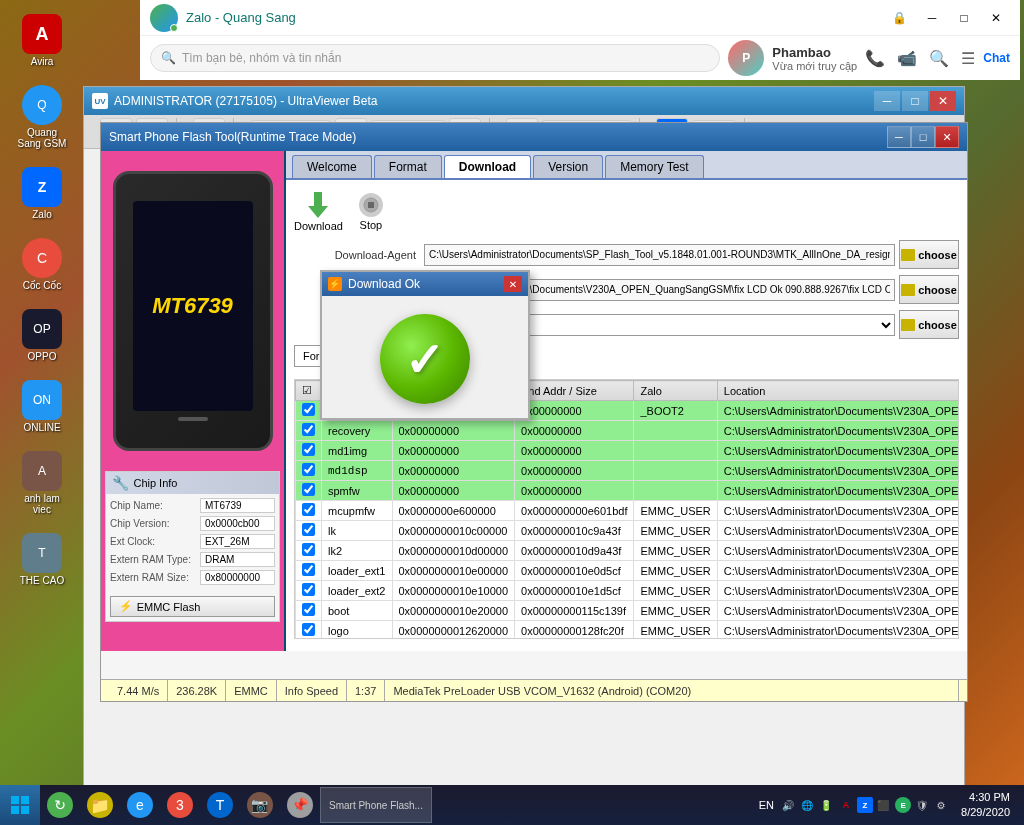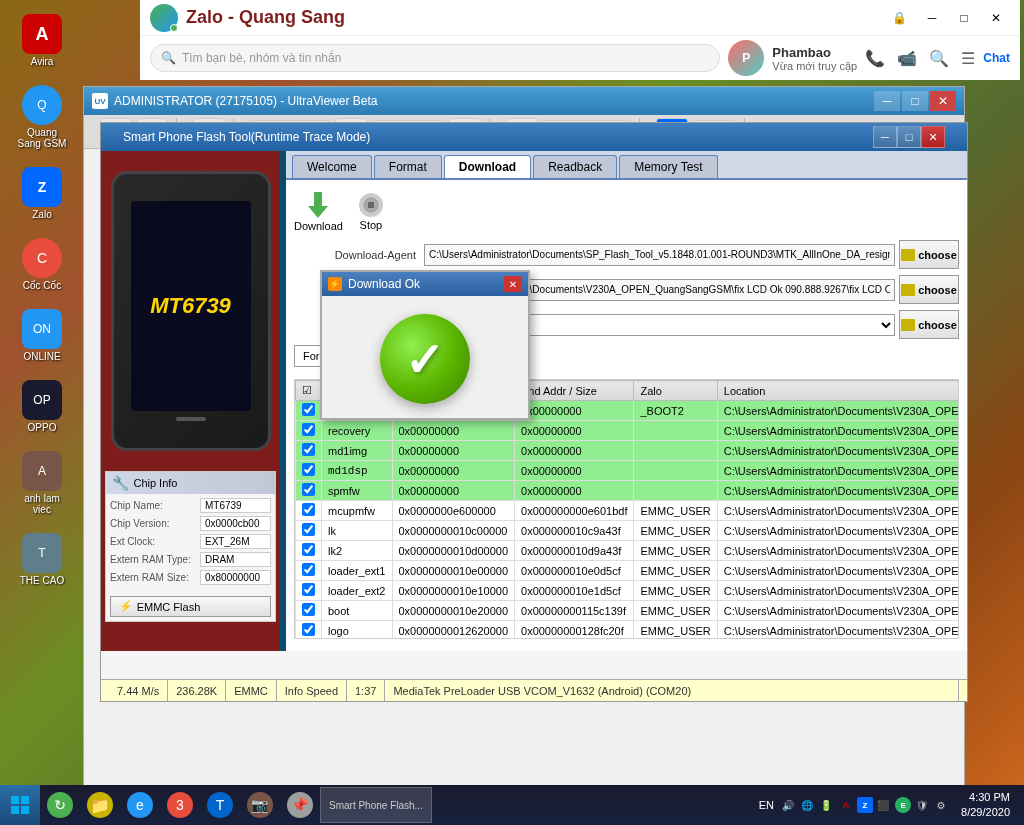--- a/index.html
+++ b/index.html
@@ -197,23 +197,23 @@
       bottom: 0;
       right: 0;
       width: 8px;
       height: 8px;
       background: #4CAF50;
       border-radius: 50%;
       border: 1px solid white;
     }
 
     .zalo-title {
-      font-size: 18px;
-      font-weight: 700;
-      color: #7f1d1d;
+      font-size: 13px;
+      font-weight: 400;
+      color: #0f766e;
       flex: 1;
     }
 
     .window-controls {
       display: flex;
       gap: 4px;
     }
 
     .window-btn {
       width: 28px;
@@ -396,21 +396,21 @@
       background: #f5f5f5;
       border: 1px solid #999;
       z-index: 30;
     }
 
     .spft-titlebar {
       background: linear-gradient(to bottom, #4080c0, #2060a0);
       height: 28px;
       display: flex;
       align-items: center;
-      padding: 0 22px;
+      padding: 0 8px;
       color: white;
     }
 
     .spft-title { flex: 1; font-size: 12px; }
 
     .spft-win-btns { display: flex; }
 
     .spft-win-btn {
       width: 24px;
       height: 22px;
@@ -806,30 +806,30 @@
       </div>
       <span class="icon-label">Zalo</span>
     </div>
     <div class="desktop-icon">
       <div class="icon-img" style="background:#e74c3c; border-radius:50%;">
         <span style="color:white;font-size:14px;">C</span>
       </div>
       <span class="icon-label">Cốc Cốc</span>
     </div>
     <div class="desktop-icon">
+      <div class="icon-img" style="background:#1a1a2e;">
+        <span style="color:white;font-size:12px;">OP</span>
+      </div>
+      <span class="icon-label">OPPO</span>
+    </div>
+    <div class="desktop-icon">
       <div class="icon-img" style="background:#2196F3;">
         <span style="color:white;font-size:12px;">ON</span>
       </div>
       <span class="icon-label">ONLINE</span>
-    </div>
-    <div class="desktop-icon">
-      <div class="icon-img" style="background:#1a1a2e;">
-        <span style="color:white;font-size:12px;">OP</span>
-      </div>
-      <span class="icon-label">OPPO</span>
     </div>
     <div class="desktop-icon">
       <div class="icon-img" style="background:#795548;">
         <span style="color:white;font-size:12px;">A</span>
       </div>
       <span class="icon-label">anh lam viec</span>
     </div>
     <div class="desktop-icon">
       <div class="icon-img" style="background:#607D8B;">
         <span style="color:white;font-size:12px;">T</span>
@@ -929,21 +929,21 @@
         <div class="spft-win-btns">
           <div class="spft-win-btn">─</div>
           <div class="spft-win-btn">□</div>
           <div class="spft-win-btn close">✕</div>
         </div>
       </div>
 
 
       <div style="display:flex; height:calc(100% - 78px);">
 
-        <div style="width:185px; background:#7f1d1d; border-right:6px solid #0c4a6e; position:relative; flex-shrink:0;">
+        <div style="width:185px; background:#ec4899; border-right:2px solid #0c4a6e; position:relative; flex-shrink:0;">
 
           <div style="margin: 20px auto; width:160px; height:280px; background:linear-gradient(135deg,#2a2a2a,#1a1a1a); border-radius:16px; border:3px solid #444; display:flex; flex-direction:column; align-items:center; justify-content:center;">
             <div style="width:120px; height:210px; background:#0a0a1e; border-radius:4px; display:flex; align-items:center; justify-content:center; flex-direction:column;">
               <span style="color:#FFD700; font-size:22px; font-weight:bold; font-style:italic;">MT6739</span>
             </div>
             <div style="width:30px; height:4px; background:#555; border-radius:2px; margin-top:6px;"></div>
           </div>
 
           <div style="margin:0 4px; background:#f5f5f5; border:1px solid #ccc;">
             <div class="chip-info-header">
@@ -978,21 +978,21 @@
             </div>
           </div>
         </div>
 
         <div style="flex:1; background:white; overflow:hidden;">
 
           <div class="spft-tabs">
             <div class="spft-tab">Welcome</div>
             <div class="spft-tab">Format</div>
             <div class="spft-tab active">Download</div>
-            <div class="spft-tab">Readback</div>
+            <div class="spft-tab">Version</div>
             <div class="spft-tab">Memory Test</div>
           </div>
 
           <div class="spft-content">
 
             <div class="spft-toolbar-row">
               <div class="download-btn-big">
                 <svg width="30" height="26" viewBox="0 0 30 26">
                   <rect x="11" y="0" width="8" height="14" fill="#4CAF50"></rect>
                   <polygon points="5,14 15,26 25,14" fill="#4CAF50"></polygon>

